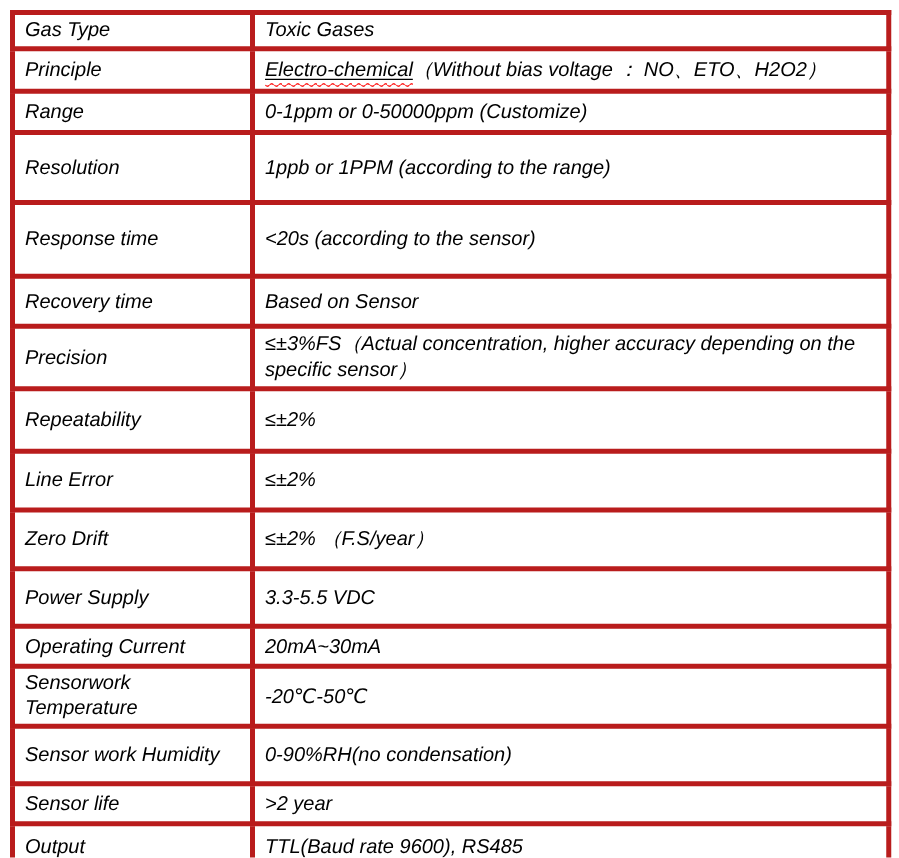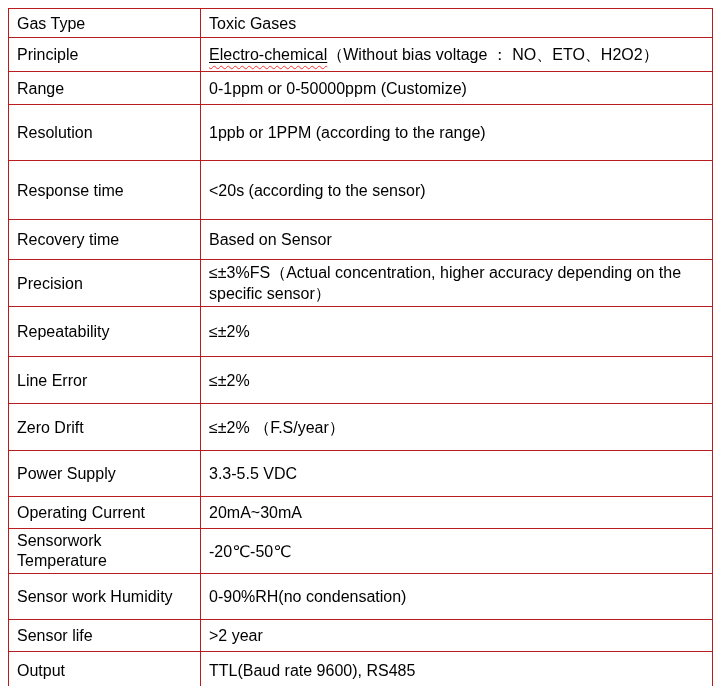--- a/index.html
+++ b/index.html
@@ -17,24 +17,25 @@
   }
   table.spec {
     border-collapse: collapse;
     table-layout: fixed;
     width: 705px;
     font-size: 16px;
     line-height: 21px;
     color: #000;
   }
   table.spec td {
-    border: 1px solid #b91c1c;
+    border: 4px solid #b91c1c;
     padding: 2px 8px;
     vertical-align: middle;
     overflow: hidden;
+    font-style: italic;
   }
   td.label-cell { }
   td.value-cell { }
   
   table.spec tr:nth-child(1)  { height: 29px; }
   table.spec tr:nth-child(2)  { height: 34px; }
   table.spec tr:nth-child(3)  { height: 33px; }
   table.spec tr:nth-child(4)  { height: 56px; padding-left: 16px; }
   table.spec tr:nth-child(5)  { height: 59px; }
   table.spec tr:nth-child(6)  { height: 40px; }

